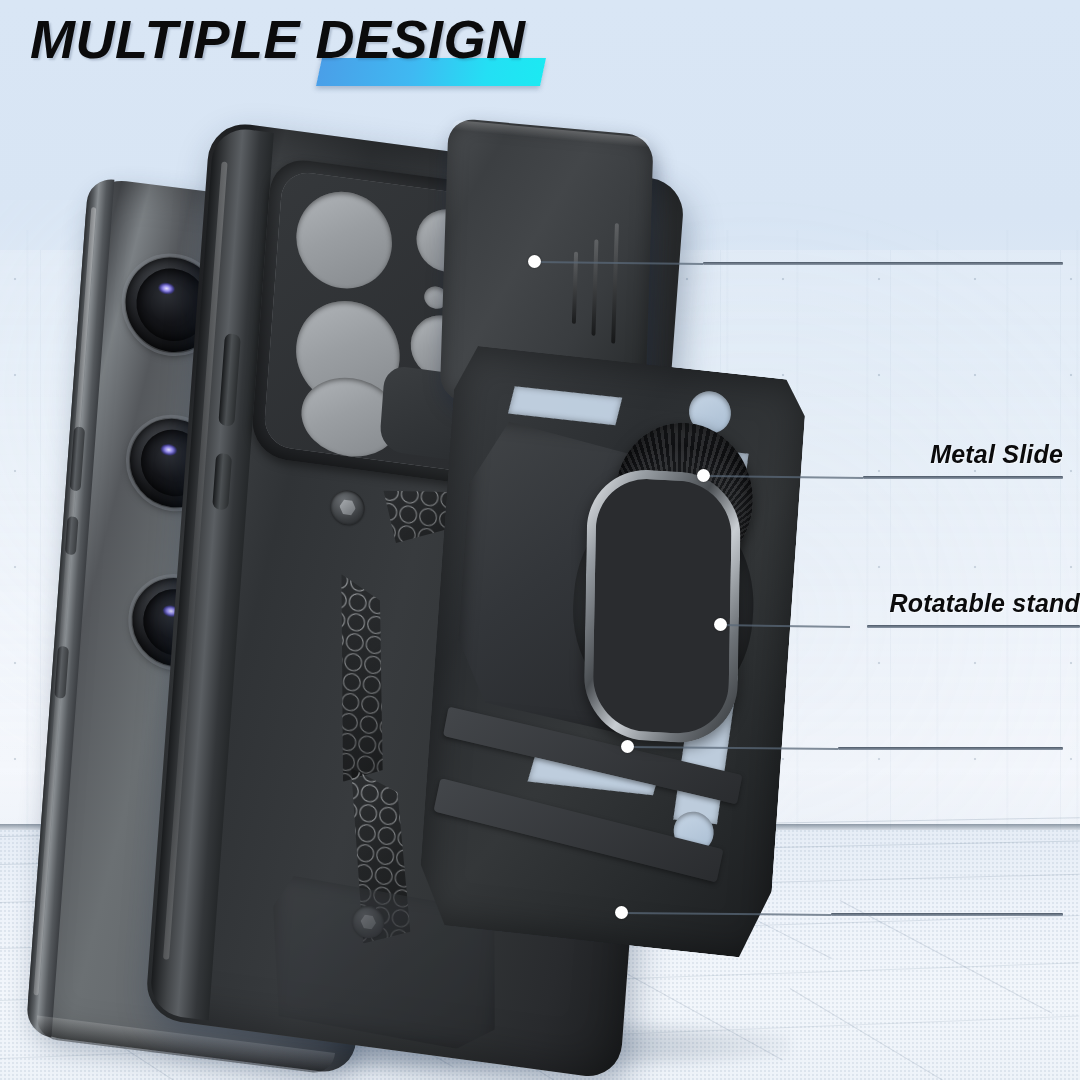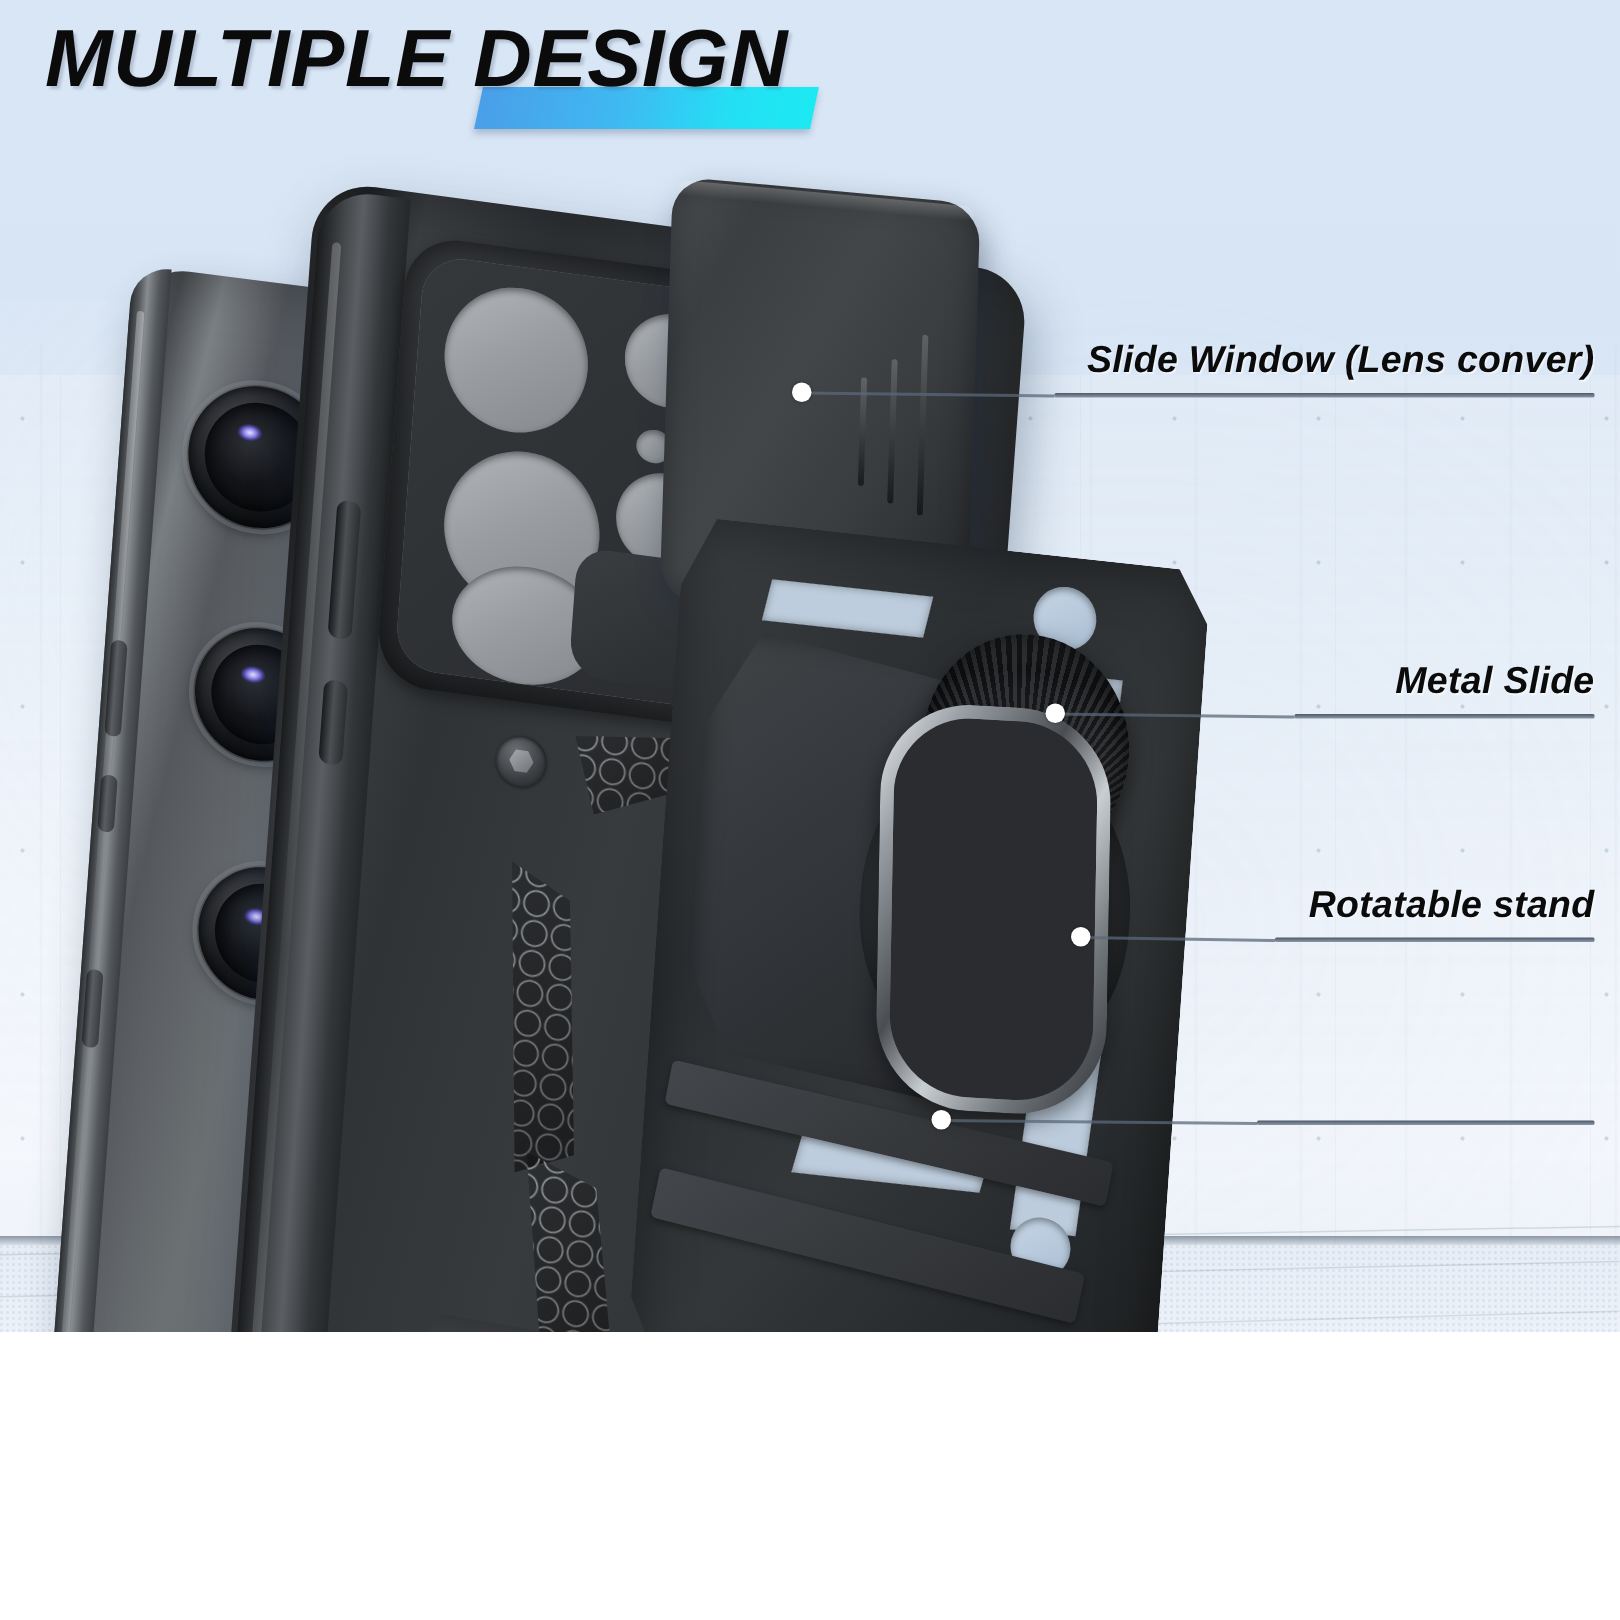--- a/index.html
+++ b/index.html
@@ -1,18 +1,18 @@
 <!DOCTYPE html>
 <html><head>
 <meta charset="utf-8">
 <style>
   html,body{margin:0;padding:0;}
   body{width:1080px;height:1080px;overflow:hidden;font-family:"Liberation Sans",sans-serif;}
 
-  #stage{position:relative;width:1080px;height:888px;overflow:hidden;background:#dbe7f4;}
+  #stage{position:relative;width:1080px;height:1080px;overflow:hidden;background:#dbe7f4;}
 
   
   .bg-wall{position:absolute;left:0;top:0;width:1080px;height:830px;
     background:
       linear-gradient(180deg,#d9e6f5 0%,#d8e5f4 26%,#dfeaf6 42%,#e7eff8 58%,#eff4fb 74%,#f4f7fc 92%,#f0f4fa 100%);}
   .wall-tex{position:absolute;left:0;top:250px;width:1080px;height:580px;opacity:.55;
     background-image:
       radial-gradient(circle at 3px 3px, rgba(110,130,150,.50) 1.1px, rgba(0,0,0,0) 1.6px),
       linear-gradient(90deg, rgba(160,180,200,.18) 0 1px, rgba(0,0,0,0) 1px 100%),
       linear-gradient(180deg, rgba(255,255,255,.35), rgba(255,255,255,0));
@@ -328,32 +328,31 @@
 
     <div class="ring-disc"></div>
     <div class="ring-loop"></div>
   </div>
 
   <div class="ground-shadow"></div>
 
   <div id="calloutLayer">
       <div class="dot" style="left: 528px; top: 255px;"></div>
       <div class="callout" style="left: 0px; top: 0px; width: 1063px; height: 265px;">
-        <div class="c-label">Slide Window (Lens conver)</div>
         <div class="c-rule" style="width: 360px;"></div>
       </div>
       <div class="leader" style="left: 534px; top: 261px; width: 169.012px; transform: rotate(0.678025deg);"></div>
       <div class="dot" style="left: 697px; top: 469px;"></div>
       <div class="callout" style="left: 0px; top: 0px; width: 1063px; height: 479px;">
         <div class="c-label">Metal Slide</div>
         <div class="c-rule" style="width: 200px;"></div>
       </div>
       <div class="leader" style="left: 703px; top: 475px; width: 160.012px; transform: rotate(0.71616deg);"></div>
       <div class="dot" style="left: 714px; top: 618px;"></div>
-      <div class="callout" style="left: 0px; top: 0px; width: 1063px; height: 628px; text-align: center;">
+      <div class="callout" style="left: 17px; top: 0px; width: 1063px; height: 628px; text-align: center;">
         <div class="c-label">Rotatable stand</div>
         <div class="c-rule" style="width: 213px;"></div>
       </div>
       <div class="leader" style="left: 720px; top: 624px; width: 130.015px; transform: rotate(0.881404deg);"></div>
       <div class="dot" style="left: 621px; top: 740px;"></div>
       <div class="callout" style="left: 0px; top: 0px; width: 1063px; height: 750px;">
         <div class="c-rule" style="width: 225px;"></div>
       </div>
       <div class="leader" style="left: 627px; top: 746px; width: 211.009px; transform: rotate(0.543072deg);"></div>
       <div class="dot" style="left: 615px; top: 906px;"></div>

